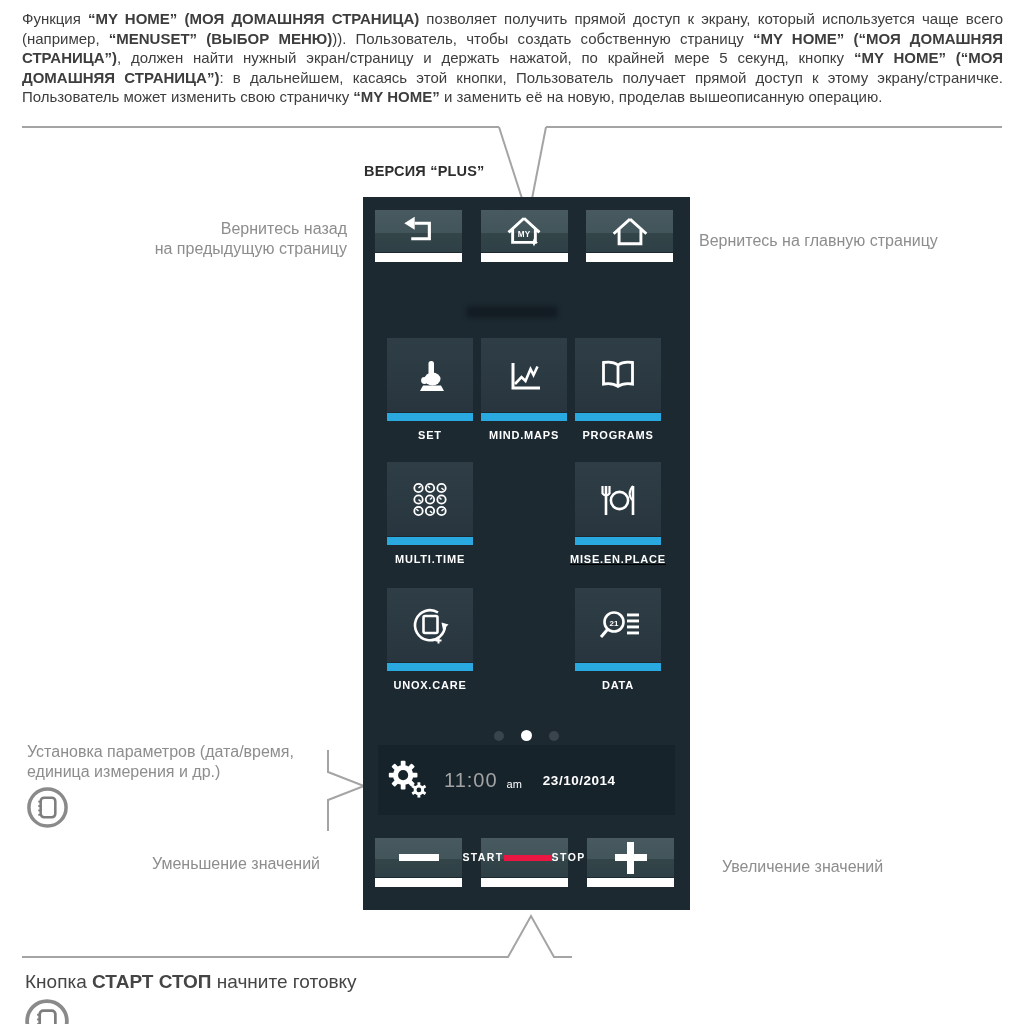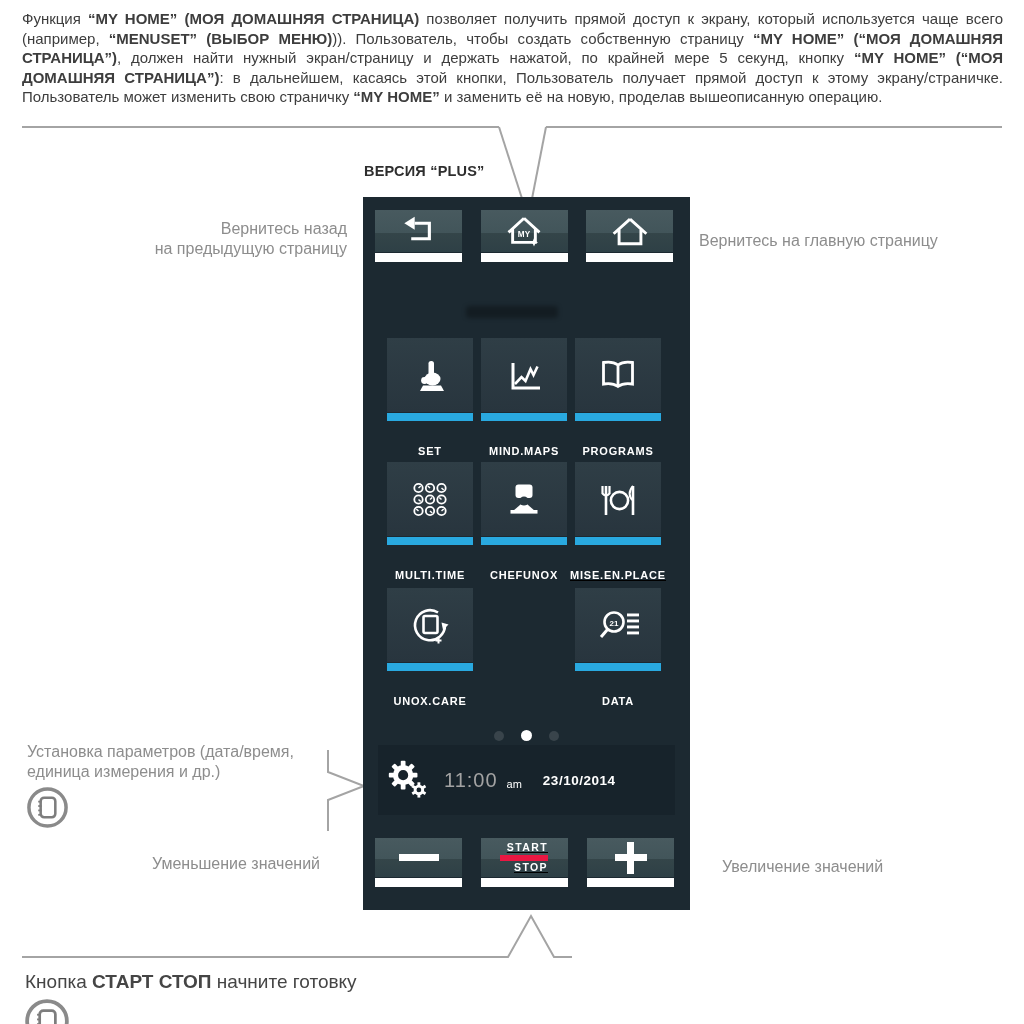--- a/index.html
+++ b/index.html
@@ -29,32 +29,32 @@
   .caption-bottom { position:absolute; left:25px; top:971px; font-size:19px; color:#454545; }
 
   
   .reficon { position:absolute; }
 
   
   .panel { position:absolute; left:363px; top:197px; width:327px; height:713px;
            background:#1c2931; }
   .tealbtn { position:absolute; width:87px; }
   .tealbtn .face { height:42px; display:flex; align-items:center; justify-content:center;
-           background:linear-gradient(180deg,#485a5f 0%,#42555a 54%,#344549 55%,#2e4046 100%);text-decoration:underline; }
+           background:linear-gradient(180deg,#485a5f 0%,#42555a 54%,#344549 55%,#2e4046 100%); }
   .tealbtn .wbar { height:9px; margin-top:1px; background:#fff; }
   .ctl .face { height:39px; }
 
   .smudge { position:absolute; left:103px; top:109px; width:92px; height:12px;
             background:rgba(0,0,0,.30); filter:blur(2px); border-radius:3px; }
 
   .tile { position:absolute; width:86px; }
   .tile .ico { height:74px; display:flex; align-items:center; justify-content:center;
                background:linear-gradient(180deg,#2f3e46 0%,#28353e 100%); }
   .tile .tbar { height:8px; margin-top:1px; }
-  .tile .tlabel { margin-top:24px; display:flex; justify-content:center;
+  .tile .tlabel { margin-top:8px; display:flex; justify-content:center;
                   color:#fff; font-size:11px; font-weight:bold; letter-spacing:.8px;
                   white-space:nowrap; }
 
   .dots { position:absolute; left:0; top:533px; width:327px; display:flex;
           justify-content:center; align-items:center; gap:17px; }
   .dot { width:10px; height:10px; border-radius:50%; background:#39444b; }
   .dot.active { width:11px; height:11px; background:#fff; }
 
   .strip { position:absolute; left:15px; top:548px; width:297px; height:70px;
            background:#17232b; display:flex; align-items:center; }
@@ -62,21 +62,21 @@
   .time { color:#a3a3a3; font-size:20px; font-weight:500; letter-spacing:1px; margin-left:17px; }
   .ampm { color:#ffffff; font-size:11px; margin-left:9px; margin-top:8px; }
   .date { color:#fff; font-size:13.5px; font-weight:bold; letter-spacing:.5px; margin-left:21px; }
 
   .minus-glyph { width:40px; height:7px; background:#fff; }
   .plus-glyph { position:relative; width:32px; height:32px; }
   .plus-glyph i { position:absolute; background:#fff; display:block; }
   .plus-glyph .h { left:0; top:12.5px; width:32px; height:7px; }
   .plus-glyph .v { left:12.5px; top:0; width:7px; height:32px; }
 
-  .ss { display:flex; flex-direction:column; align-items:flex-end; }
+  .ss { display:flex; flex-direction:row; align-items:center; }
   .ss .t { color:#fff; font-size:10.5px; font-weight:bold; letter-spacing:1.4px; line-height:11px; }
   .ss .rbar { width:48px; height:6px; margin:1.5px 0; }
 </style>
 </head>
 <body>
 
 <div class="page">
 
   <p class="intro"><span>Функция </span><span class="b">“MY HOME” (МОЯ ДОМАШНЯЯ СТРАНИЦА)</span><span> позволяет получить прямой доступ к экрану, который используется чаще всего (например, </span><span class="b">“MENUSET” (ВЫБОР МЕНЮ)</span><span>)). Пользователь, чтобы создать собственную страницу </span><span class="b">“MY HOME” (“МОЯ ДОМАШНЯЯ СТРАНИЦА”)</span><span>, должен найти нужный экран/страницу и держать нажатой, по крайней мере 5 секунд, кнопку </span><span class="b">“MY HOME” (“МОЯ ДОМАШНЯЯ СТРАНИЦА”)</span><span>: в дальнейшем, касаясь этой кнопки, Пользователь получает прямой доступ к этому экрану/страничке. Пользователь может изменить свою страничку </span><span class="b">“MY HOME”</span><span> и заменить её на новую, проделав вышеописанную операцию.</span></p>
 
@@ -224,32 +224,20 @@
             <path d="M10.5,34 l-2.2,-2"></path>
               <path d="M22,34 l2.2,2"></path>
               <path d="M33.5,34 l2.2,-2"></path>
           </g>
         </svg>
       </div>
       <div class="tbar" style="background: rgb(41, 169, 224);"></div>
       <div class="tlabel">MULTI.TIME</div>
     </div>
 
-    <div class="tile" style="left:118px; top:265px;">
-      <div class="ico">
-        <svg width="44" height="44" viewBox="0 0 44 44">
-          <rect x="13.5" y="7.5" width="17" height="13.5" rx="3" fill="#fff"></rect>
-          <polygon points="11,34 22,24.5 33,34" fill="#fff"></polygon>
-          <circle cx="22" cy="24" r="4.6" fill="#2b3a42"></circle>
-          <rect x="8.5" y="33" width="27" height="3.6" fill="#fff"></rect>
-        </svg>
-      </div>
-      <div class="tbar" style="background: rgb(41, 169, 224);"></div>
-      <div class="tlabel">CHEFUNOX</div>
-    </div>
 
     <div class="tile" style="left:212px; top:265px;text-decoration:underline;">
       <div class="ico">
         <svg width="44" height="44" viewBox="0 0 44 44" fill="none" stroke="#fff">
           <path d="M10,9 V38" stroke-width="2.6"></path>
           <path d="M6.5,9 V17 M13.5,9 V17 M6.5,16.5 Q10,20.5 13.5,16.5" stroke-width="2.2"></path>
           <circle cx="23.5" cy="23.5" r="8.6" stroke-width="2.6"></circle>
           <path d="M37,9 V38" stroke-width="2.6"></path>
           <path d="M37,9 C32.5,14 32.5,20 37,23.5" stroke-width="2"></path>
         </svg>

